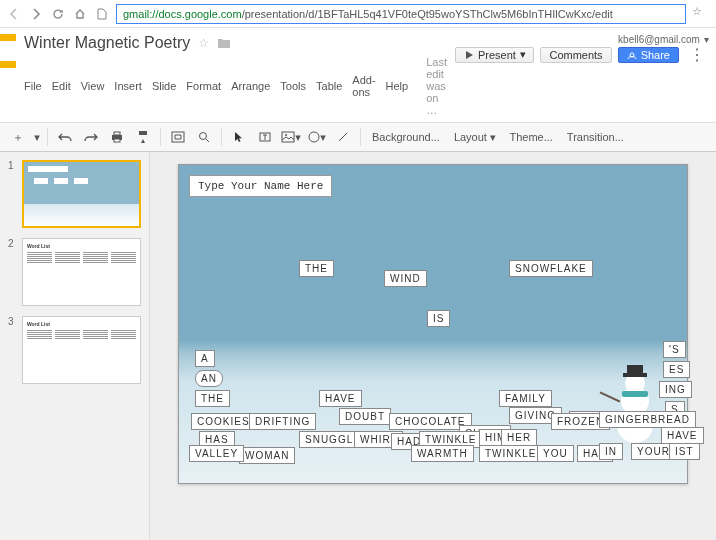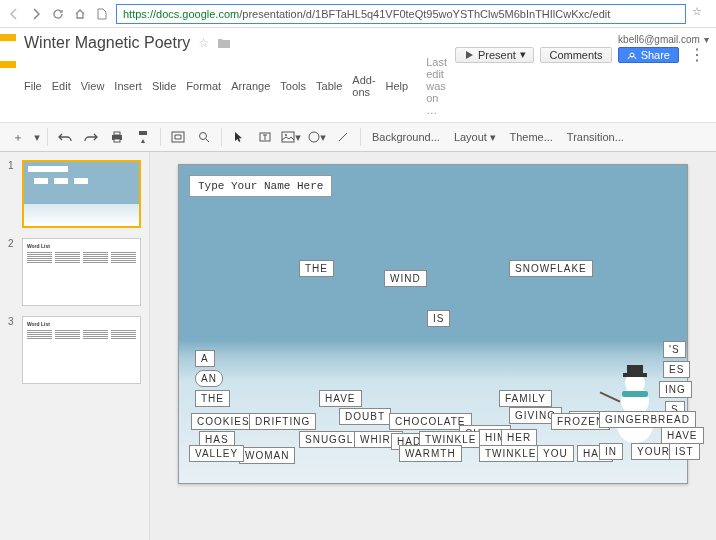--- a/index.html
+++ b/index.html
@@ -84,21 +84,21 @@
       <svg width="12" height="12" viewBox="0 0 12 12">
         <path d="M2 6l4-4 4 4M3 5v5h6V5" stroke="#888" fill="none" stroke-width="1.3"></path>
       </svg>
     </div>
   <div class="nav-icon">
       <svg width="10" height="12" viewBox="0 0 10 12">
         <path d="M1 1h5l3 3v7H1z" stroke="#888" fill="none"></path>
       </svg>
     </div>
   <div class="url-bar">
-    <span class="url-proto">https://</span>
+    <span class="url-proto">gmail://</span>
       <span class="url-host">docs.google.com</span>
       <span class="url-path">/presentation/d/1BFTaHL5q41VF0teQt95woYSThClw5M6bInTHIlCwKxc/edit</span>
   </div>
   <div class="star-icon">☆</div>
 </div>
 
 <div class="app-header">
   <div class="logo">
       <div class="logo-inner"></div>
     </div>
@@ -358,21 +358,21 @@
           <div class="word" style="left: 210px; top: 248px;">CHOCOLATE</div>
           <div class="word" style="left: 280px; top: 248px; margin-top: 12px;">CHILLY</div>
           <div class="word" style="left: 330px; top: 242px;">GIVING</div>
           <div class="word" style="left: 372px; top: 248px;">FROZEN</div>
           <div class="word" style="left: 420px; top: 246px;">GINGERBREAD</div>
           <div class="word" style="left: 20px; top: 266px;">HAS</div>
           <div class="word" style="left: 120px; top: 266px;">SNUGGLI</div>
           <div class="word" style="left: 175px; top: 266px;">WHIRL</div>
           <div class="word" style="left: 212px; top: 268px;">HAD</div>
           <div class="word" style="left: 240px; top: 266px;">TWINKLE</div>
-          <div class="word" style="left: 220px; top: 280px;">WARMTH</div>
+          <div class="word" style="left: 232px; top: 280px;">WARMTH</div>
           <div class="word" style="left: 300px; top: 264px;">HIM</div>
           <div class="word" style="left: 322px; top: 264px;">HER</div>
           <div class="word" style="left: 300px; top: 280px;">TWINKLE</div>
           <div class="word" style="left: 358px; top: 280px;">YOU</div>
           <div class="word" style="left: 398px; top: 280px;">HAS</div>
           <div class="word" style="left: 420px; top: 278px;">IN</div>
           <div class="word" style="left: 452px; top: 278px;">YOUR</div>
           <div class="word" style="left: 482px; top: 262px;">HAVE</div>
           <div class="word" style="left: 490px; top: 278px;">IST</div>
           <div class="word" style="left: 60px; top: 282px;">WOMAN</div>

